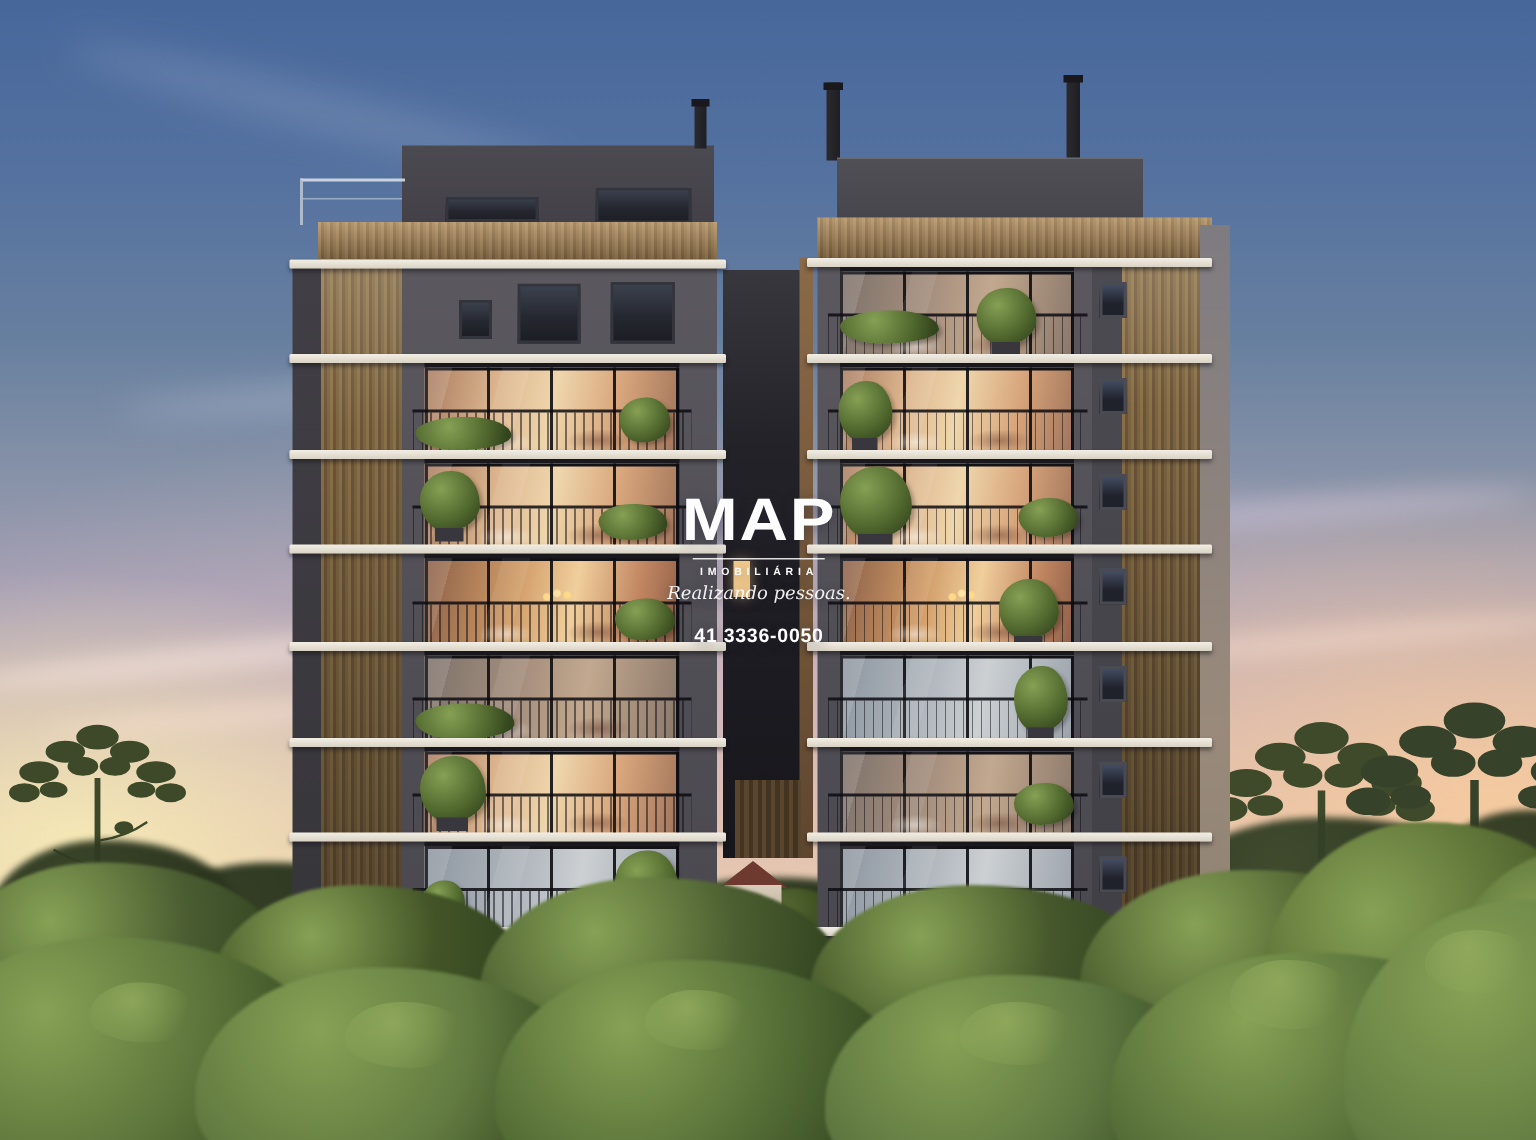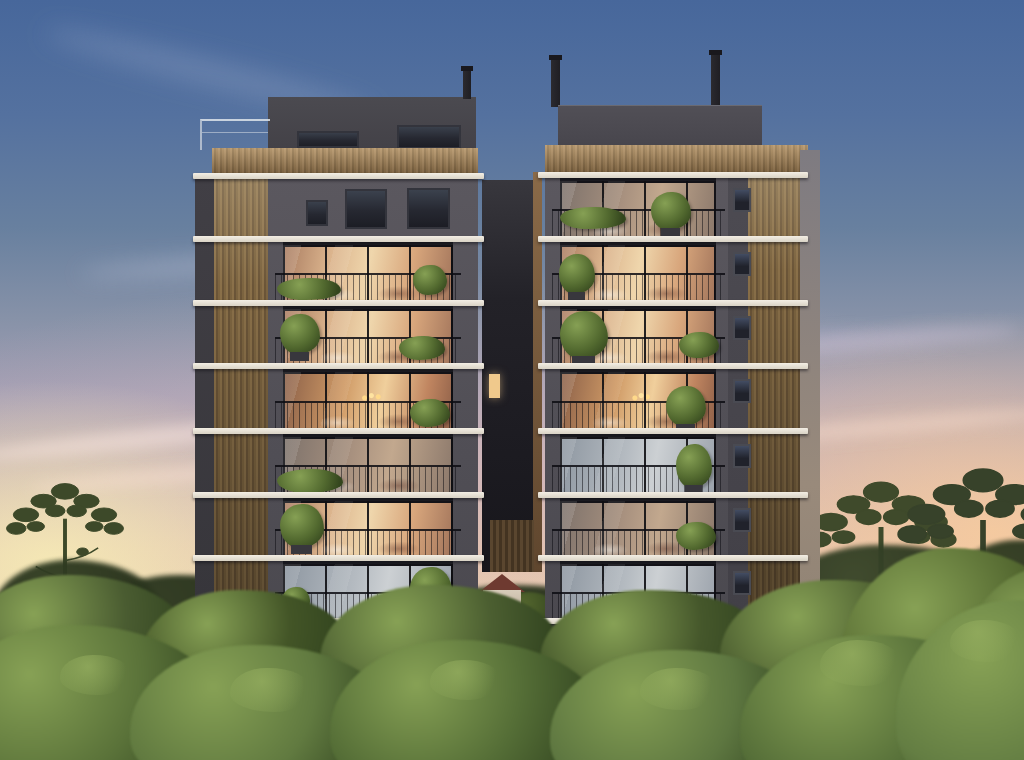--- a/index.html
+++ b/index.html
@@ -287,13 +287,20 @@
       <div class="blob bushblob" style="left:740px;top:635px;width:280px;height:180px;background:radial-gradient(circle at 32% 26%,#87a155,#556e38 48%,#2e401d 88%);"></div>
       <div class="blob bushblob" style="left:896px;top:600px;width:260px;height:220px;background:radial-gradient(circle at 32% 26%,#87a155,#647e43 48%,#2e401d 88%);"></div>
       <div class="blob" style="left:60px;top:655px;width:70px;height:40px;opacity:.8;background:radial-gradient(circle at 40% 30%,#93ac5e,rgba(110,138,70,0) 75%);"></div>
       <div class="blob" style="left:230px;top:668px;width:80px;height:44px;opacity:.8;background:radial-gradient(circle at 40% 30%,#93ac5e,rgba(110,138,70,0) 75%);"></div>
       <div class="blob" style="left:430px;top:660px;width:70px;height:40px;opacity:.8;background:radial-gradient(circle at 40% 30%,#93ac5e,rgba(110,138,70,0) 75%);"></div>
       <div class="blob" style="left:640px;top:668px;width:76px;height:42px;opacity:.8;background:radial-gradient(circle at 40% 30%,#93ac5e,rgba(110,138,70,0) 75%);"></div>
       <div class="blob" style="left:820px;top:640px;width:80px;height:46px;opacity:.8;background:radial-gradient(circle at 40% 30%,#93ac5e,rgba(110,138,70,0) 75%);"></div>
       <div class="blob" style="left:950px;top:620px;width:70px;height:42px;opacity:.8;background:radial-gradient(circle at 40% 30%,#93ac5e,rgba(110,138,70,0) 75%);"></div>
     </div>
 
+  <div class="wm">
+    <div class="wm-brand">MAP</div>
+    <div class="wm-line"></div>
+    <div class="wm-div">IMOBILIÁRIA</div>
+    <div class="wm-tag">Realizando pessoas.</div>
+    <div class="wm-phone">41 3336-0050</div>
+  </div>
 </div>
 
 </body></html>

